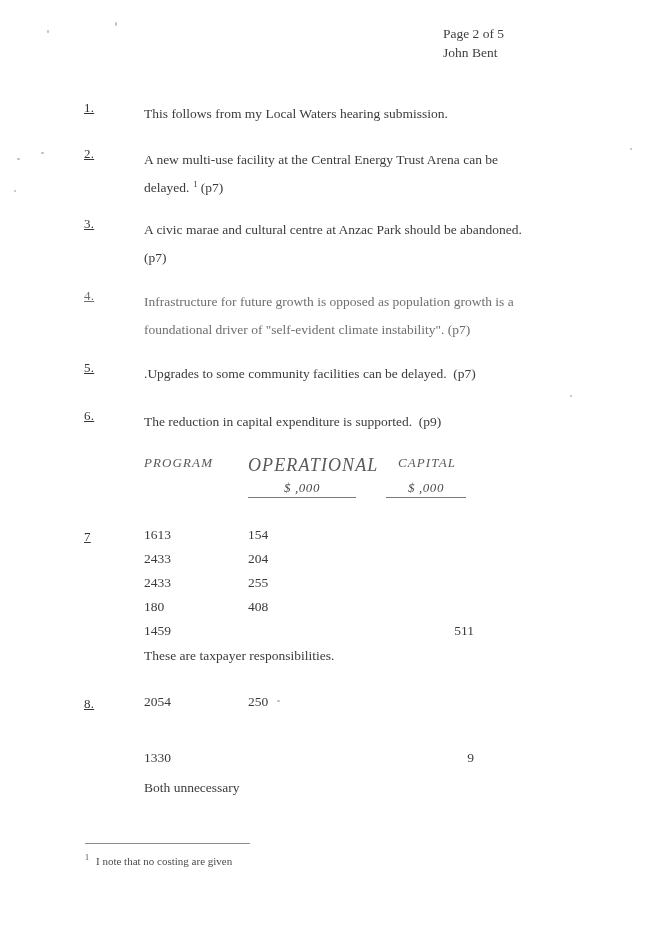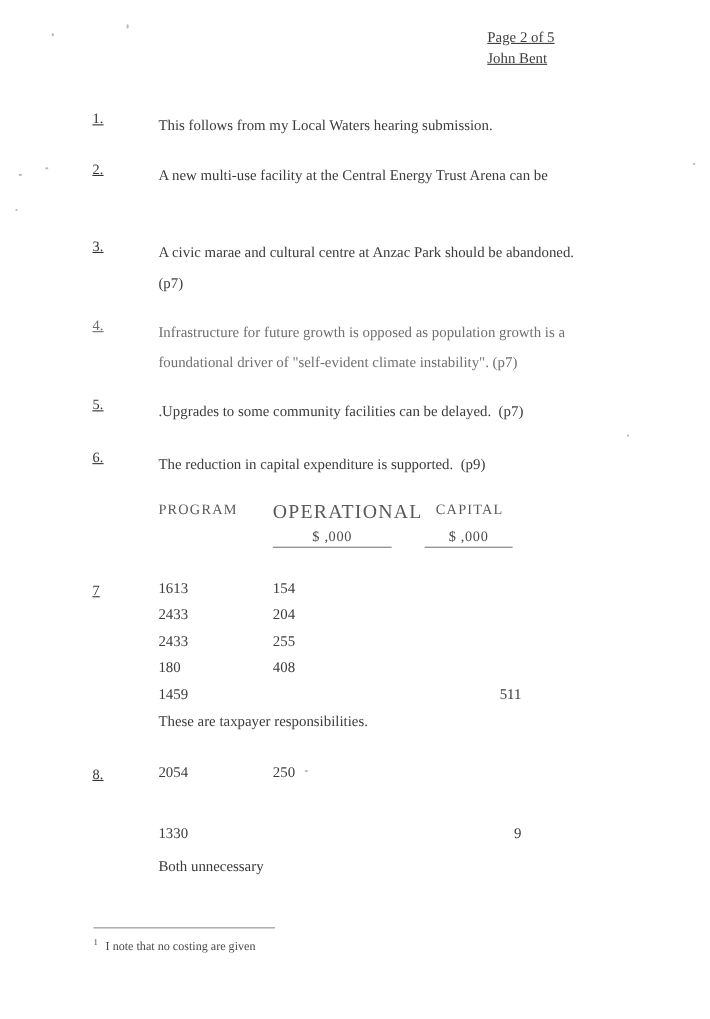--- a/index.html
+++ b/index.html
@@ -18,21 +18,20 @@
   }
 
   
   .header {
     position: absolute;
     left: 443px;
     top: 24px;
     font-size: 13.5px;
     line-height: 19px;
     color: #3f3f3f;
-    text-decoration: underline;
   }
   .header div { white-space: nowrap; }
 
   
   .item {
     position: absolute;
     left: 0;
     width: 645px;
   }
   .item-num {
@@ -65,20 +64,21 @@
   }
 
   
   .tbl { position: absolute; left: 0; top: 0; width: 645px; }
   .tbl-head {
     position: absolute;
     top: 455px;
     left: 0;
     width: 623px;
     height: 46px;
+    font-style: italic;
   }
   .col-program {
     position: absolute;
     left: 144px;
     top: 0;
     font-size: 13px;
     letter-spacing: 1.1px;
     color: #595959;
   }
   .col-operational {
@@ -212,20 +212,21 @@
     <span class="item-num">1.</span>
     <div class="item-body">
       <span class="ln">This follows from my Local Waters hearing submission.</span>
     </div>
   </div>
 
   <div class="item" style="top:146px;">
     <span class="item-num">2.</span>
     <div class="item-body">
       <span class="ln">A new multi-use facility at the Central Energy Trust Arena can be</span>
+      <span class="ln"><span>delayed.</span><sup class="fn">1</sup><span>(p7)</span></span>
     </div>
   </div>
 
   <div class="item" style="top:216px;">
     <span class="item-num">3.</span>
     <div class="item-body">
       <span class="ln">A civic marae and cultural centre at Anzac Park should be abandoned.</span>
       <span class="ln">(p7)</span>
     </div>
   </div>

